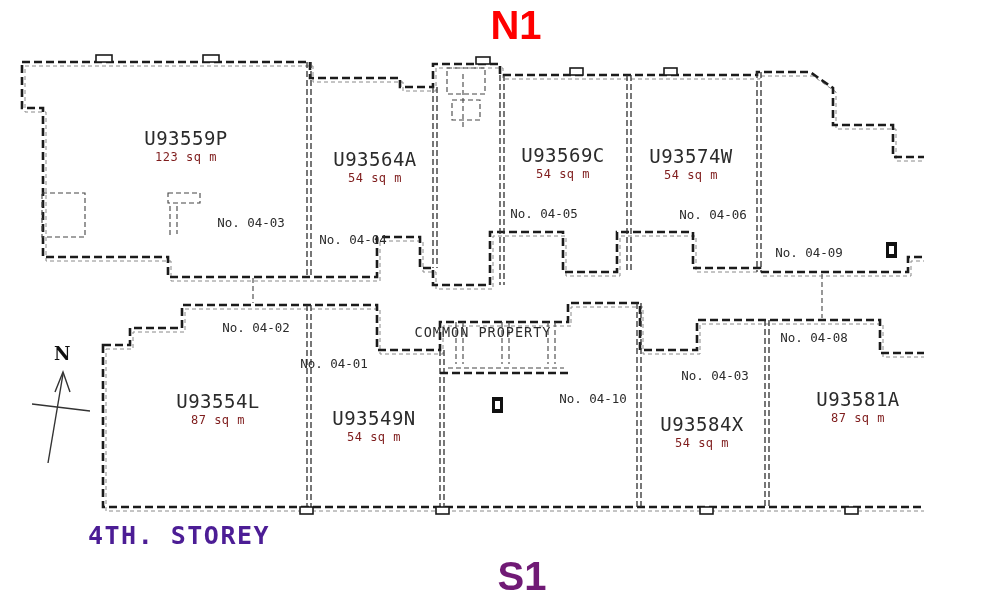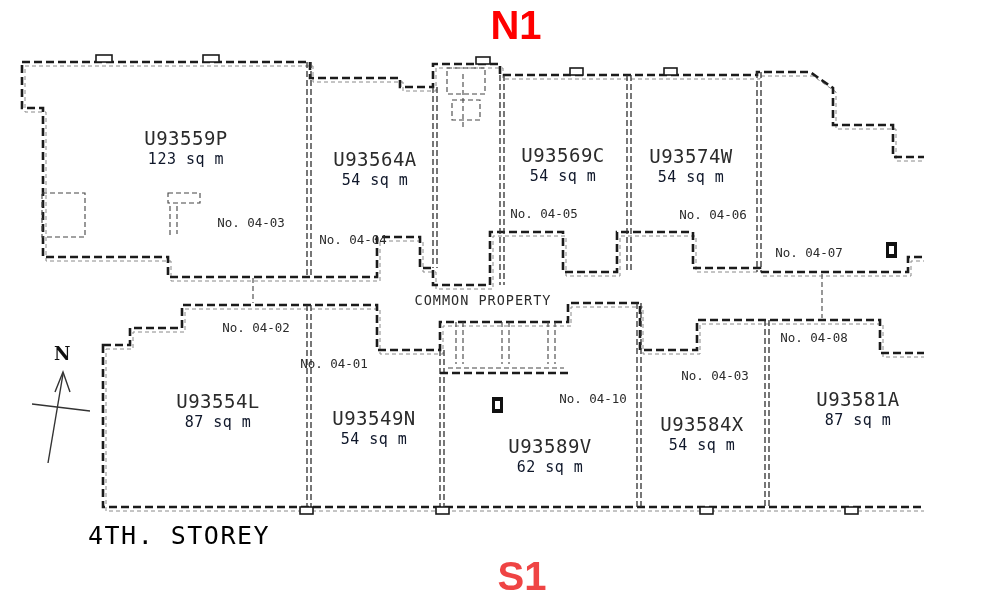--- a/index.html
+++ b/index.html
@@ -4,24 +4,24 @@
 <style>
   html,body{margin:0;padding:0;background:#fff;}
   #stage{
     position:relative;width:924px;height:608px;background:#ffffff;
     font-family:"DejaVu Sans Mono","Liberation Mono",monospace;
     color:#222;overflow:hidden;
   }
   #plan-svg{position:absolute;left:0;top:0;}
   .txt{position:absolute;transform:translate(-50%,0);white-space:nowrap;text-align:center;}
   .unit-name{font-size:19px;letter-spacing:.5px;color:#2b2b2b;line-height:1.0;}
-  .unit-area{font-size:15px;color:#0f172a;margin-top:2px;letter-spacing:.5px;}
+  .unit-area{font-size:12px;color:#7f1d1d;margin-top:2px;letter-spacing:.5px;}
   .unit-no{position:absolute;transform:translate(-50%,0);font-size:12.5px;color:#2b2b2b;white-space:nowrap;}
-  .common{position:absolute;transform:translate(-50%,0);font-size:13.5px;color:#2b2b2b;letter-spacing:1px;white-space:nowrap;}
-  .storey{position:absolute;font-size:25px;letter-spacing:1.5px;color:#000000;white-space:nowrap;}
+  .common{position:absolute;transform:translate(-50%,0);font-size:13.5px;color:#2b2b2b;letter-spacing:1px;white-space:nowrap;margin-top:32px;}
+  .storey{position:absolute;font-size:25px;letter-spacing:1.5px;color:#4c1d95;white-space:nowrap;font-weight:bold;}
   .redlbl{
     position:absolute;transform:translate(-50%,0);
     font-family:"Liberation Sans","DejaVu Sans",sans-serif;
     font-weight:bold;font-size:40px;line-height:1;white-space:nowrap;
   }
   .compass-n{position:absolute;font-family:"DejaVu Serif","Liberation Serif",serif;
     font-weight:bold;font-size:18px;color:#111;}
 </style>
 </head>
 <body>
@@ -84,21 +84,21 @@
     </g>
 
     <g fill="none" stroke="#333" stroke-width="1.4">
       <line x1="48" y1="463" x2="63" y2="374"></line>
       <polyline points="55,392 63,372 70,392"></polyline>
       <line x1="32" y1="404" x2="90" y2="411"></line>
     </g>
   </svg>
 
   <div class="redlbl" style="left:516px;top:5px;color:#ff0000">N1</div>
-  <div class="redlbl" style="left:522px;top:556px;color:#ef4444">S1</div>
+  <div class="redlbl" style="left:522px;top:556px;color:#701a75">S1</div>
 
   <div class="compass-n" style="left:54px;top:343px">N</div>
 
   <div class="common" style="left:483px;top:292px">COMMON PROPERTY</div>
   <div class="storey" style="left:88px;top:521px">4TH. STOREY</div>
 
   <div class="txt" style="left:186px;top:129px">
     <div class="unit-name">U93559P</div>
     <div class="unit-area">123 sq m</div>
   </div>
@@ -115,37 +115,33 @@
     <div class="unit-area">54 sq m</div>
   </div>
   <div class="txt" style="left:218px;top:392px">
     <div class="unit-name">U93554L</div>
     <div class="unit-area">87 sq m</div>
   </div>
   <div class="txt" style="left:374px;top:409px">
     <div class="unit-name">U93549N</div>
     <div class="unit-area">54 sq m</div>
   </div>
-  <div class="txt" style="left:550px;top:437px">
-    <div class="unit-name">U93589V</div>
-    <div class="unit-area">62 sq m</div>
-  </div>
   <div class="txt" style="left:702px;top:415px">
     <div class="unit-name">U93584X</div>
     <div class="unit-area">54 sq m</div>
   </div>
   <div class="txt" style="left:858px;top:390px">
     <div class="unit-name">U93581A</div>
     <div class="unit-area">87 sq m</div>
   </div>
 
   <div class="unit-no" style="left:251px;top:215px">No. 04-03</div>
   <div class="unit-no" style="left:353px;top:232px">No. 04-04</div>
   <div class="unit-no" style="left:544px;top:206px">No. 04-05</div>
   <div class="unit-no" style="left:713px;top:207px">No. 04-06</div>
-  <div class="unit-no" style="left:809px;top:245px">No. 04-07</div>
+  <div class="unit-no" style="left:809px;top:245px">No. 04-09</div>
   <div class="unit-no" style="left:256px;top:320px">No. 04-02</div>
   <div class="unit-no" style="left:334px;top:356px">No. 04-01</div>
   <div class="unit-no" style="left:593px;top:391px">No. 04-10</div>
   <div class="unit-no" style="left:715px;top:368px">No. 04-03</div>
   <div class="unit-no" style="left:814px;top:330px">No. 04-08</div>
 
 </div>
 
 </body></html>

